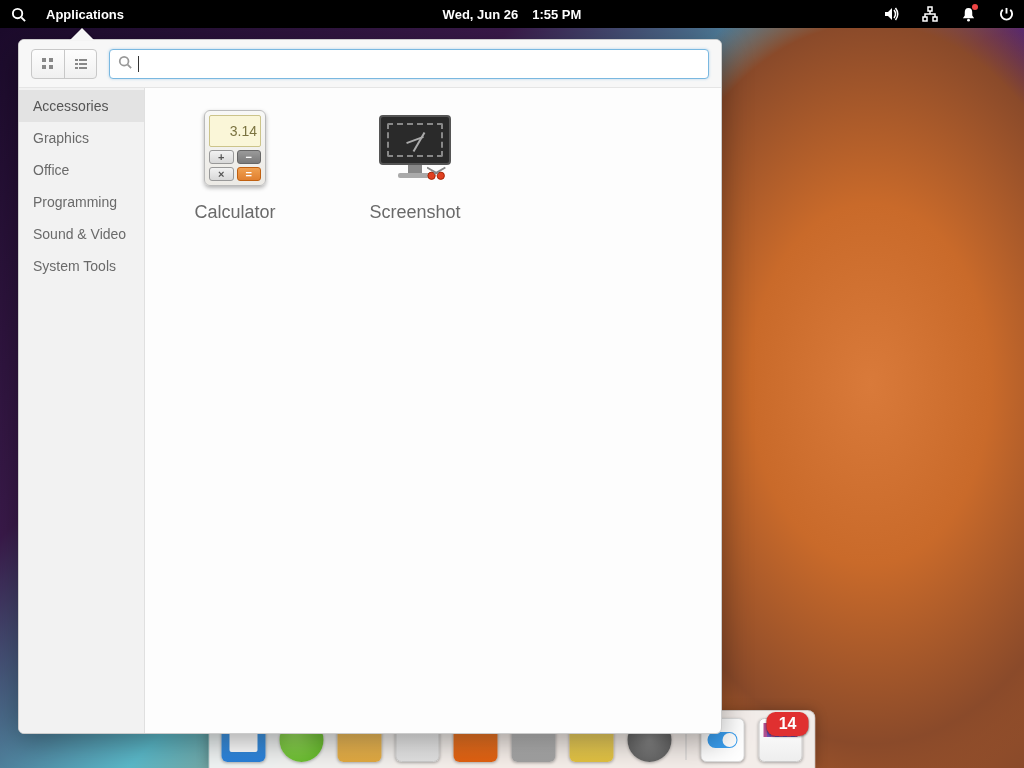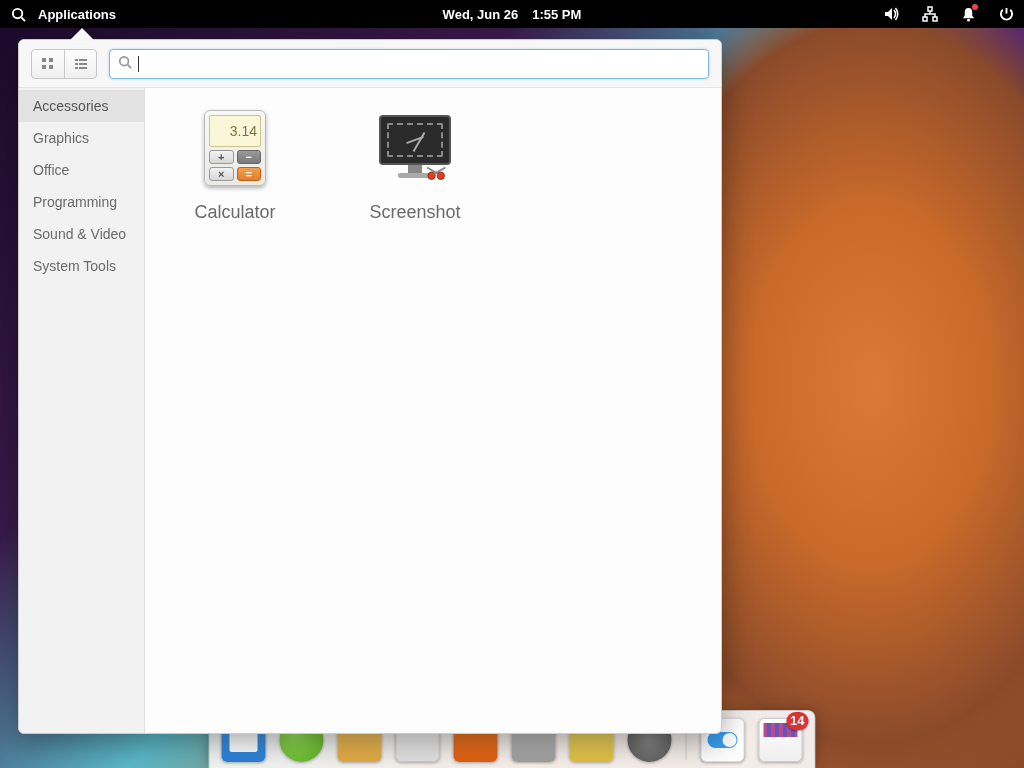--- a/index.html
+++ b/index.html
@@ -17,21 +17,21 @@
   }
 
   
   .top-panel {
     position: absolute; top: 0; left: 0; right: 0; height: 28px;
     background: #000; color: #fff;
     display: flex; align-items: center; padding: 0 10px;
     font-size: 13px; font-weight: 600;
     z-index: 10;
   }
-  .panel-left { display: flex; align-items: center; gap: 12px; }
+  .panel-left { display: flex; align-items: center; gap: 20px; }
   .panel-center { position: absolute; left: 50%; transform: translateX(-50%); display: flex; gap: 14px; font-weight: 700; }
   .panel-right { margin-left: auto; display: flex; align-items: center; gap: 22px; }
   .panel-icon { width: 16px; height: 16px; display: inline-flex; align-items: center; justify-content: center; }
   .notif-dot { position: relative; }
   .notif-dot::after { content:""; position:absolute; top:-2px; right:-2px; width:6px; height:6px; background:#e44; border-radius:50%; }
 
   
   .popover-arrow {
     position: absolute; top: 28px; left: 70px;
     width: 0; height: 0;
@@ -147,24 +147,24 @@
     box-shadow: 0 0 12px rgba(0,0,0,0.25);
     z-index:5;
   }
   .dock-item {
     width:48px; height:48px; border-radius:6px;
     display:flex; align-items:center; justify-content:center;
     position:relative;
   }
   .dock-sep { width:1px; height:40px; background:#ccc; margin:0 2px; }
   .dock-badge {
-    position:absolute; top:-4px; right:-4px; min-width:20px; height:18px;
-    background:#e03030; color:#fff; font-size:13px; font-weight:700;
+    position:absolute; top:-4px; right:-4px; min-width:20px; height:24px;
+    background:#e03030; color:#fff; font-size:16px; font-weight:700;
     border-radius:9px; display:flex; align-items:center; justify-content:center;
-    padding:0 4px; box-shadow:0 1px 2px rgba(0,0,0,0.4);
+    padding:0 12px; box-shadow:0 1px 2px rgba(0,0,0,0.4);
   }
 
   
   .di { width:44px; height:44px; border-radius:6px; box-shadow:0 1px 3px rgba(0,0,0,0.3); }
   .di-files { background:linear-gradient(#4aa0e8,#2a80d8); position:relative; }
   .di-files::after{content:"";position:absolute;inset:10px 8px;background:#fff;border-radius:2px;}
   .di-green { background:radial-gradient(circle at 35% 30%, #9be060, #5ab020); border-radius:50%; }
   .di-folder{ background:linear-gradient(#f5c76a,#e0a840); }
   .di-kbd  { background:linear-gradient(#f5f5f5,#e0e0e0); border:1px solid #ccc;}
   .di-music{ background:linear-gradient(#f08030,#e06010); }

